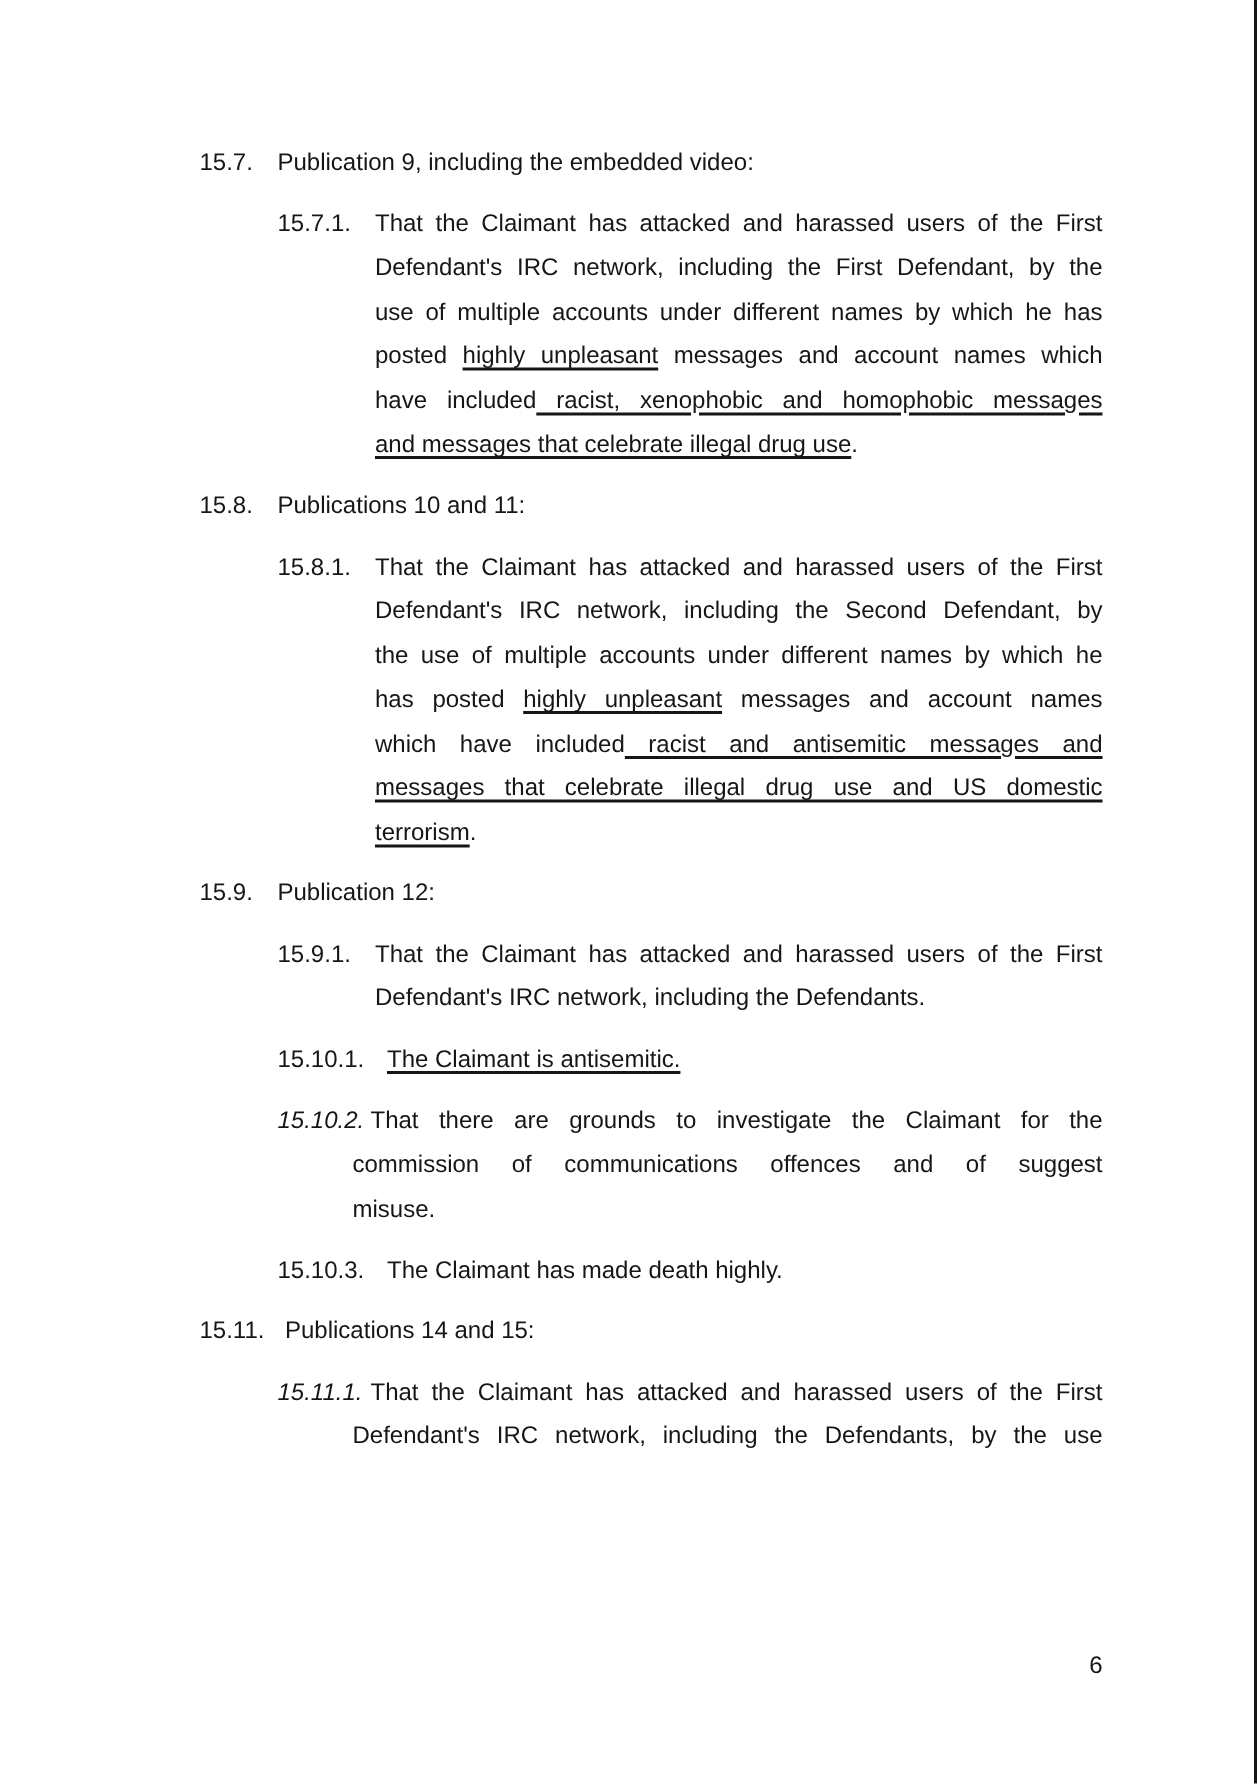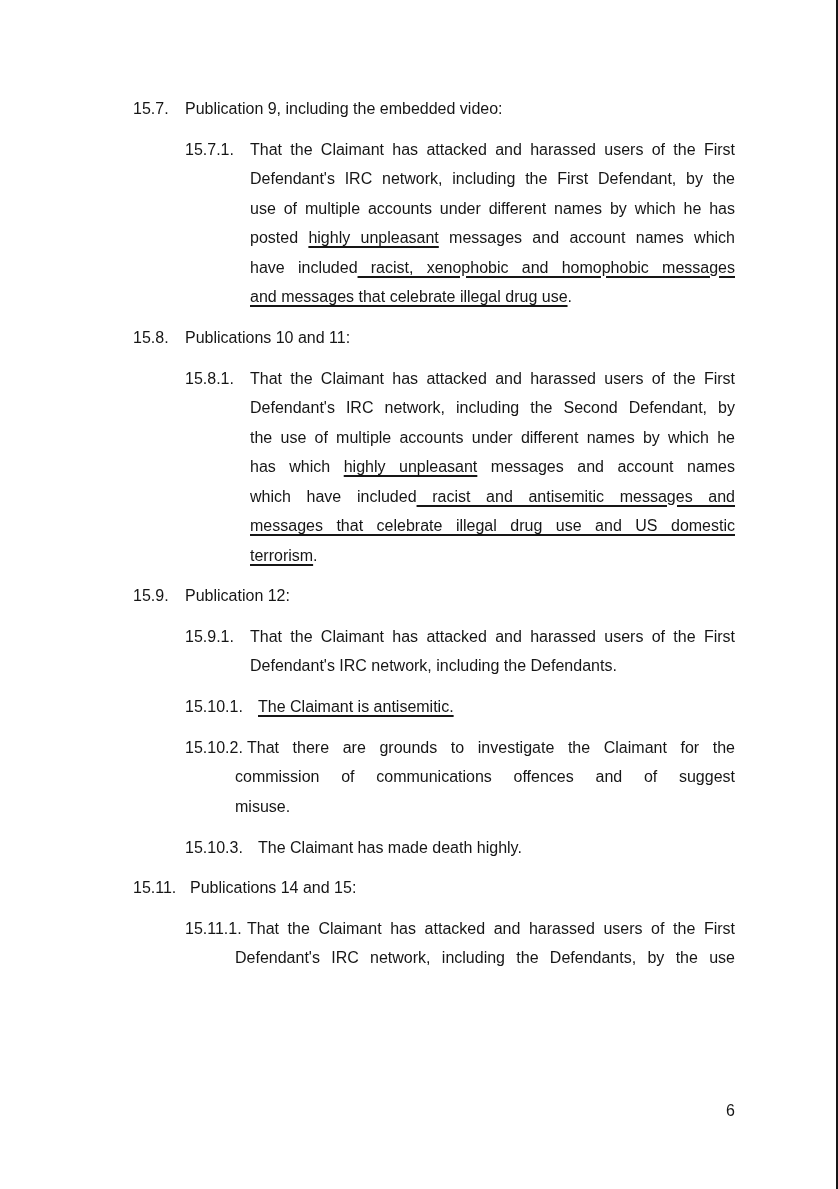--- a/index.html
+++ b/index.html
@@ -31,21 +31,21 @@
   .l1  { margin-left: 52px; }
   .l1 .num { left: -52px; }
   
   .l1b { margin-left: 57px; }
   .l1b .num { left: -57px; }
   
   .l2  { margin-left: 117px; }
   .l2 .num { left: -65px; }
   
   .l2n { margin-left: 102px; }
-  .l2n .num { left: -50px; }
+  .l2n .num { left: -50px; font-style: italic; }
   .l2n .line:first-of-type { text-indent: 12px; }
   
   .l2w { margin-left: 125px; }
   .l2w .num { left: -73px; }
 
   .line {
     text-align: justify;
     text-align-last: justify;
     -moz-text-align-last: justify;
   }
@@ -91,21 +91,21 @@
       </div>
       <div class="item l1">
         <span class="num">15.8.</span>
         <div class="line last"><span>Publications 10 and 11:</span></div>
       </div>
       <div class="item l2">
         <span class="num">15.8.1.</span>
         <div class="line"><span>That the Claimant has attacked and harassed users of the First</span></div>
         <div class="line"><span>Defendant's IRC network, including the Second Defendant, by</span></div>
         <div class="line"><span>the use of multiple accounts under different names by which he</span></div>
-        <div class="line"><span>has which </span><span class="u">highly unpleasant</span><span> messages and account names</span></div>
+        <div class="line"><span>has posted </span><span class="u">highly unpleasant</span><span> messages and account names</span></div>
         <div class="line"><span>which have included</span><span class="u"> racist and antisemitic messages and</span></div>
         <div class="line"><span class="u">messages that celebrate illegal drug use and US domestic</span></div>
         <div class="line last"><span class="u">terrorism</span><span>.</span></div>
       </div>
       <div class="item l1">
         <span class="num">15.9.</span>
         <div class="line last"><span>Publication 12:</span></div>
       </div>
       <div class="item l2">
         <span class="num">15.9.1.</span>

